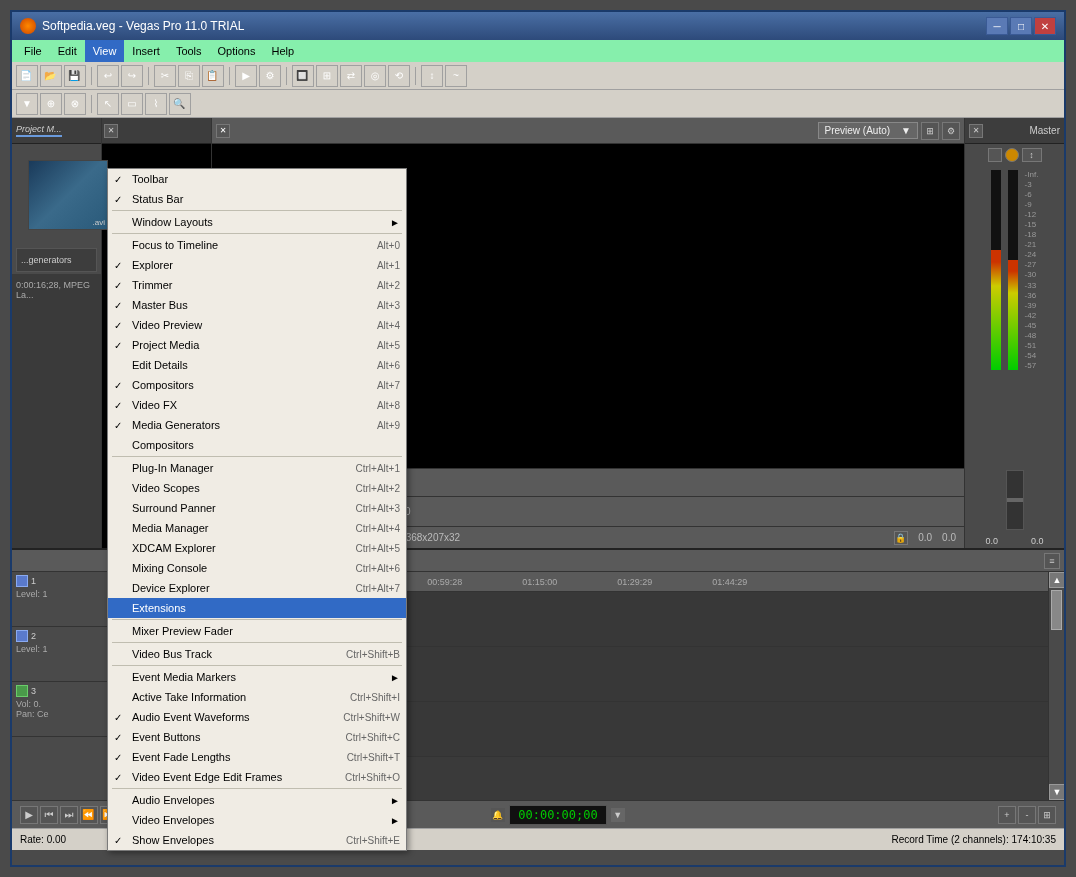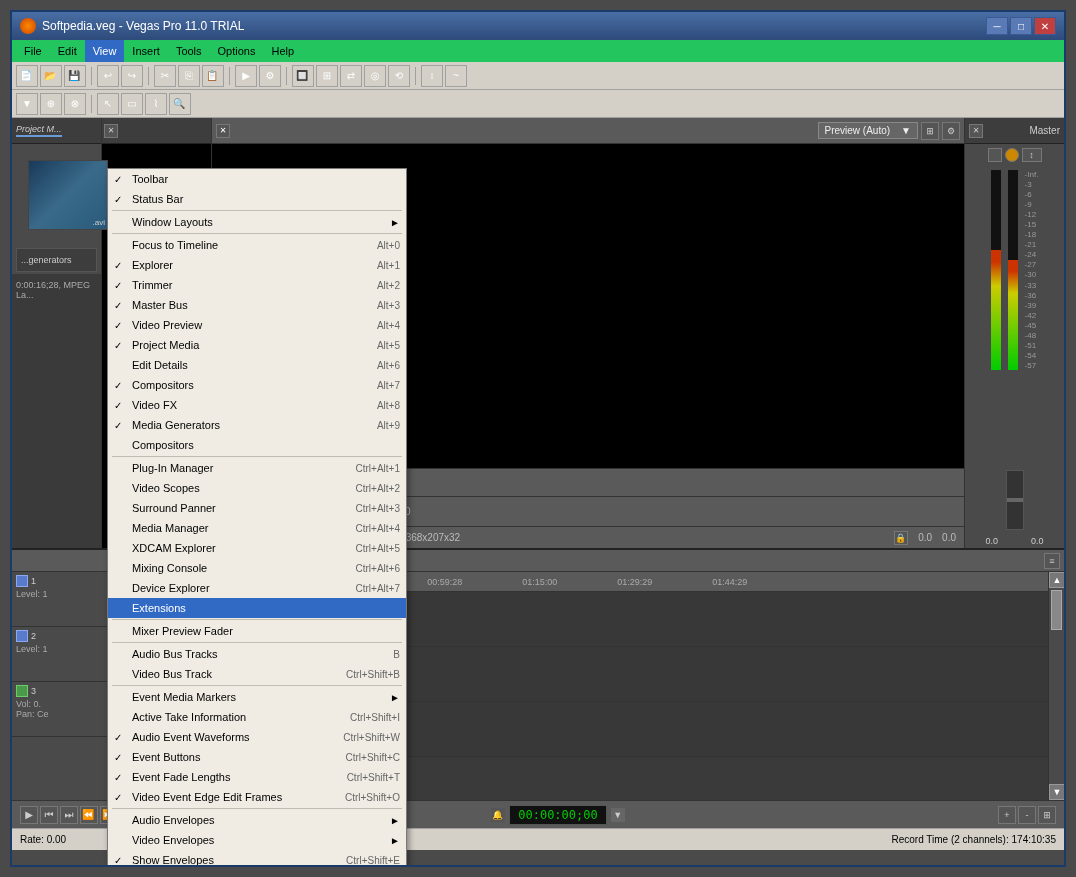--- a/index.html
+++ b/index.html
@@ -49,21 +49,21 @@
       display: flex;
       align-items: center;
       justify-content: center;
       cursor: pointer;
     }
     .title-btn.close { background: #c04040; }
 
     
     .menu-bar {
       height: 22px;
-      background: #22c55e;
+      background: #86efac;
       display: flex;
       align-items: center;
       padding: 0 4px;
       color: #000;
     }
     .menu-item {
       padding: 2px 8px;
       cursor: pointer;
       height: 22px;
       display: flex;
@@ -468,24 +468,20 @@
         </div>
         <div class="menu-entry highlighted">
           <span class="menu-entry-label">Extensions</span>
         </div>
         <div class="menu-entry separator"></div>
         <div class="menu-entry">
           <span class="menu-entry-label">Mixer Preview Fader</span>
         </div>
         <div class="menu-entry separator"></div>
         <div class="menu-entry">
-          <span class="menu-entry-label">Audio Bus Tracks</span>
-          <span class="shortcut">B</span>
-        </div>
-        <div class="menu-entry">
           <span class="menu-entry-label">Video Bus Track</span>
           <span class="shortcut">Ctrl+Shift+B</span>
         </div>
         <div class="menu-entry separator"></div>
         <div class="menu-entry">
           <span class="menu-entry-label">Event Media Markers</span>
           <span class="arrow">►</span>
         </div>
         <div class="menu-entry">
           <span class="menu-entry-label">Active Take Information</span>

